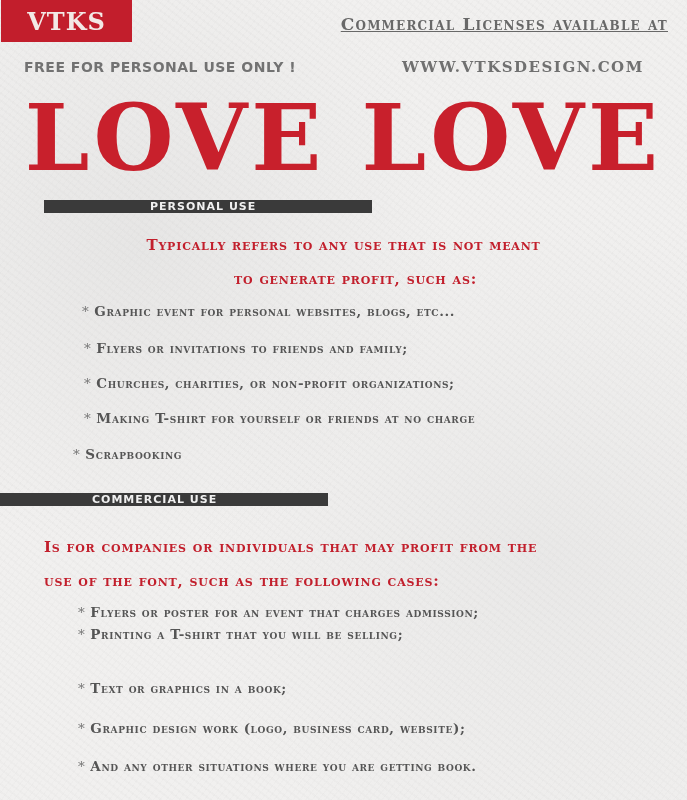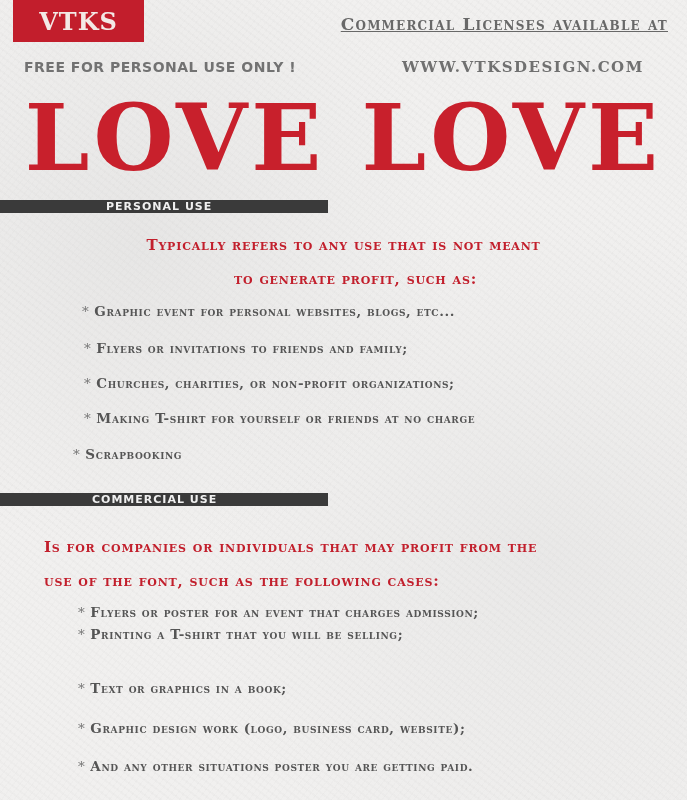--- a/index.html
+++ b/index.html
@@ -15,21 +15,21 @@
       background-image:
         radial-gradient(circle at 20% 30%, rgba(200,200,200,0.25) 0, rgba(255,255,255,0) 40%),
         radial-gradient(circle at 80% 70%, rgba(210,210,210,0.25) 0, rgba(255,255,255,0) 45%),
         repeating-linear-gradient(37deg, rgba(0,0,0,0.015) 0 2px, rgba(255,255,255,0) 2px 6px),
         repeating-linear-gradient(-52deg, rgba(0,0,0,0.012) 0 1px, rgba(255,255,255,0) 1px 5px);
       font-family: "DejaVu Serif", serif;
     }
     .abs { position: absolute; }
 
     .badge {
-      left: 13px; top: 0;
+      left: 1px; top: 0;
       width: 131px; height: 42px;
       background: #c21e2c;
       display: flex; align-items: center; justify-content: center;
     }
     .badge-text {
       color: #f3e9e6;
       font-family: "DejaVu Serif", serif;
       font-weight: bold;
       font-size: 24px;
       letter-spacing: 1px;
@@ -133,21 +133,21 @@
 
 <div class="abs badge">
   <span class="badge-text">VTKS</span>
 </div>
 <div class="abs licenses-line">Commercial Licenses available at</div>
 <div class="abs free-line">Free for personal use only !</div>
 <div class="abs url-line">www.vtksdesign.com</div>
 
 <div class="abs hero">LOVE LOVE</div>
 
-<div class="abs section-bar" style="top:200px;">
+<div class="abs section-bar" style="top:200px;margin-left:44px;">
   <span class="section-bar-label" style="left:106px;">Personal use</span>
 </div>
 <div class="abs intro center" style="top:236px;">Typically refers to any use that is not meant</div>
 <div class="abs intro center" style="top:270px;padding-left:12px;">to generate profit, such as:</div>
 
 <div class="abs bullet" style="left:82px; top:303px;">
   <span class="star">*</span><span>Graphic event for personal websites, blogs, etc...</span>
 </div>
 <div class="abs bullet" style="left:84px; top:340px;text-align:right;">
   <span class="star">*</span><span>Flyers or invitations to friends and family;</span>
@@ -174,14 +174,14 @@
 <div class="abs bullet" style="left:78px; top:626px;">
   <span class="star">*</span><span>Printing a T-shirt that you will be selling;</span>
 </div>
 <div class="abs bullet" style="left:78px; top:680px;">
   <span class="star">*</span><span>Text or graphics in a book;</span>
 </div>
 <div class="abs bullet" style="left:78px; top:720px;">
   <span class="star">*</span><span>Graphic design work (logo, business card, website);</span>
 </div>
 <div class="abs bullet" style="left:78px; top:758px;">
-  <span class="star">*</span><span>And any other situations poster you are getting paid.</span>
+  <span class="star">*</span><span>And any other situations where you are getting book.</span>
 </div>
 
 </body></html>

